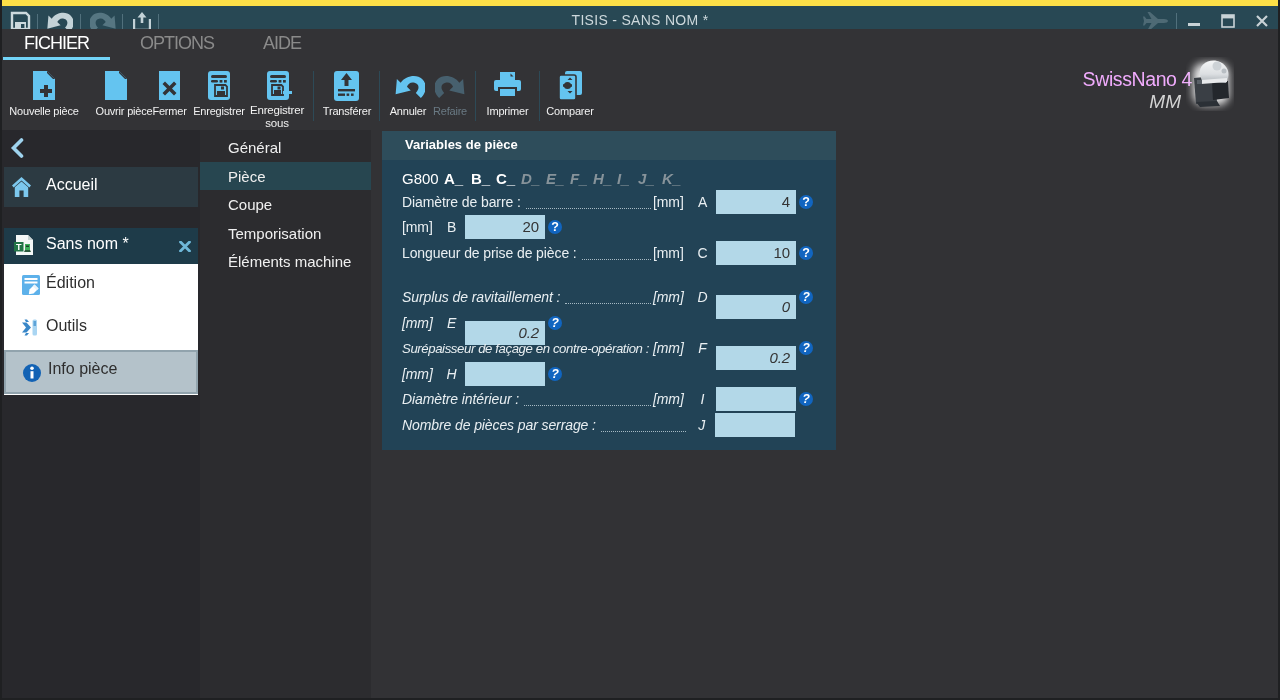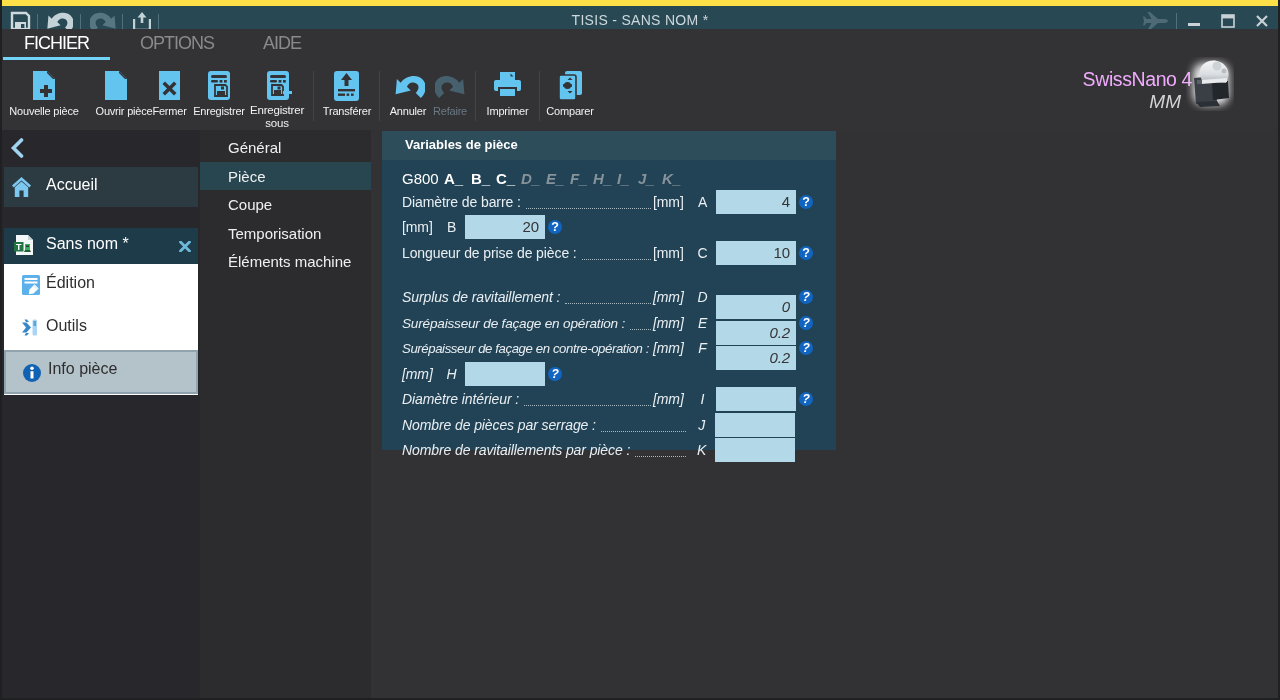--- a/index.html
+++ b/index.html
@@ -351,24 +351,20 @@
           <span class="lblwrap">
             <span class="lbl">Surplus de ravitaillement :</span>
             <span class="leader"></span>
           </span>
           <span class="mm">[mm]</span>
           <span class="ltr">D</span>
           <span class="box it">0</span>
           <span class="q">?</span>
         </div>
       <div class="frow it" style="top:161px">
-          <span class="lblwrap">
-            <span class="lbl" style="font-size:13.6px;letter-spacing:-0.2px">Surépaisseur de façage en opération :</span>
-            <span class="leader"></span>
-          </span>
           <span class="mm">[mm]</span>
           <span class="ltr">E</span>
           <span class="box it">0.2</span>
           <span class="q">?</span>
         </div>
       <div class="frow it" style="top:186px">
           <span class="lblwrap">
             <span class="lbl" style="font-size:13.2px;letter-spacing:-0.4px">Surépaisseur de façage en contre-opération :</span>
             <span class="leader"></span>
           </span>
@@ -396,25 +392,15 @@
       <div class="frow it" style="top:263px">
           <span class="lblwrap wide">
             <span class="lbl">Nombre de pièces par serrage :</span>
             <span class="leader"></span>
           </span>
           <span class="mm" style="width:0"></span>
           <span class="ltr">J</span>
           <span class="box"></span>
           <span class="qempty"></span>
         </div>
-      <div class="frow it" style="top:288px">
-          <span class="lblwrap wide">
-            <span class="lbl">Nombre de ravitaillements par pièce :</span>
-            <span class="leader"></span>
-          </span>
-          <span class="mm" style="width:0"></span>
-          <span class="ltr">K</span>
-          <span class="box"></span>
-          <span class="qempty"></span>
-        </div>
     </div>
   </div>
 </div>
 
 </body></html>

